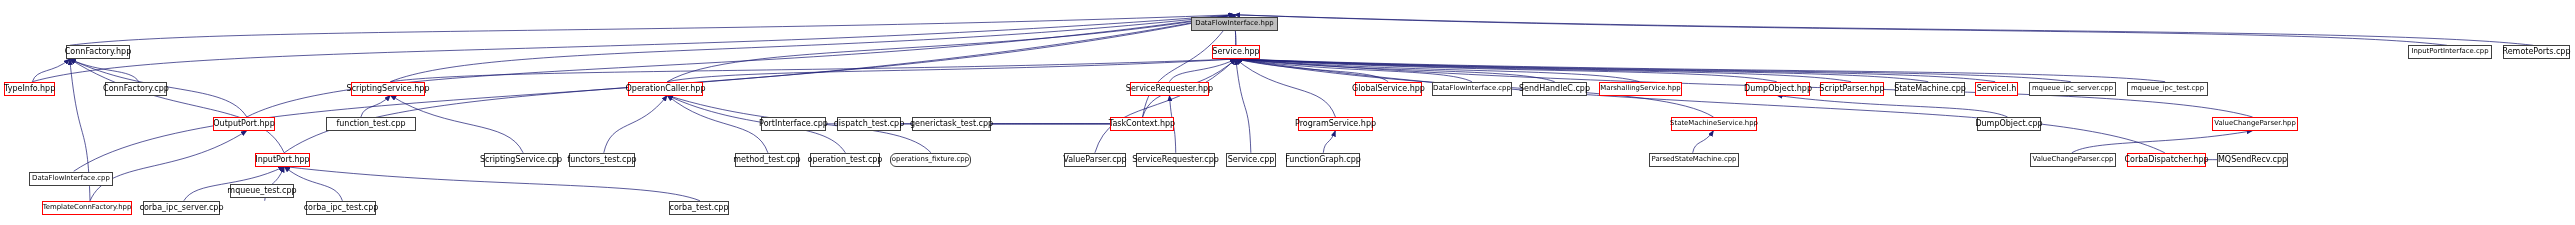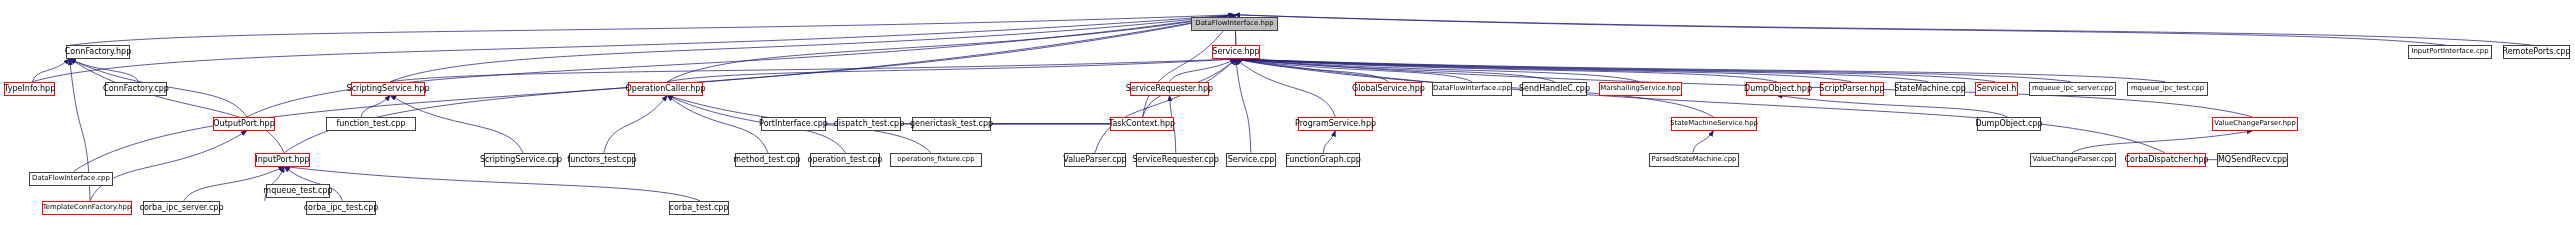--- a/index.html
+++ b/index.html
@@ -130,29 +130,29 @@
     <div class="node red" style="left: 1110px; top: 117px; width: 64px;">TaskContext.hpp</div>
     <div class="node red" style="left: 1298px; top: 117px; width: 75px;">ProgramService.hpp</div>
     <div class="node red small" style="left: 1671px; top: 117px; width: 86px;">StateMachineService.hpp</div>
     <div class="node" style="left: 1977px; top: 117px; width: 64px;">DumpObject.cpp</div>
     <div class="node red small" style="left: 2212px; top: 117px; width: 86px;">ValueChangeParser.hpp</div>
     <div class="node red" style="left: 255px; top: 153px; width: 55px;">InputPort.hpp</div>
     <div class="node" style="left: 484px; top: 153px; width: 74px;">ScriptingService.cpp</div>
     <div class="node" style="left: 569px; top: 153px; width: 66px;">functors_test.cpp</div>
     <div class="node" style="left: 735px; top: 153px; width: 64px;">method_test.cpp</div>
     <div class="node" style="left: 810px; top: 153px; width: 70px;">operation_test.cpp</div>
-    <div class="node small" style="left: 890px; top: 153px; width: 92px;">operations_fixture.cpp</div>
+    <div class="node small" style="left: 890px; top: 153px; width: 81px; border-radius: 6px;">operations_fixture.cpp</div>
     <div class="node" style="left: 1064px; top: 153px; width: 62px;">ValueParser.cpp</div>
     <div class="node" style="left: 1136px; top: 153px; width: 79px;">ServiceRequester.cpp</div>
     <div class="node" style="left: 1226px; top: 153px; width: 50px;">Service.cpp</div>
     <div class="node" style="left: 1286px; top: 153px; width: 74px;">FunctionGraph.cpp</div>
     <div class="node small" style="left: 1649px; top: 153px; width: 90px;">ParsedStateMachine.cpp</div>
     <div class="node small" style="left: 2030px; top: 153px; width: 86px;">ValueChangeParser.cpp</div>
     <div class="node red" style="left: 2127px; top: 153px; width: 79px;">CorbaDispatcher.hpp</div>
     <div class="node" style="left: 2217px; top: 153px; width: 71px;">MQSendRecv.cpp</div>
     <div class="node small" style="left: 29px; top: 172px; width: 84px;">DataFlowInterface.cpp</div>
     <div class="node red small" style="left: 42px; top: 201px; width: 90px;">TemplateConnFactory.hpp</div>
     <div class="node" style="left: 143px; top: 201px; width: 77px;">corba_ipc_server.cpp</div>
-    <div class="node" style="left: 230px; top: 184px; width: 64px; margin-left: 36px;">mqueue_test.cpp</div>
+    <div class="node" style="left: 230px; top: 184px; width: 64px;">mqueue_test.cpp</div>
     <div class="node" style="left: 306px; top: 201px; width: 70px;">corba_ipc_test.cpp</div>
     <div class="node" style="left: 669px; top: 201px; width: 60px;">corba_test.cpp</div>
   </div>
 
 
 </body></html>

